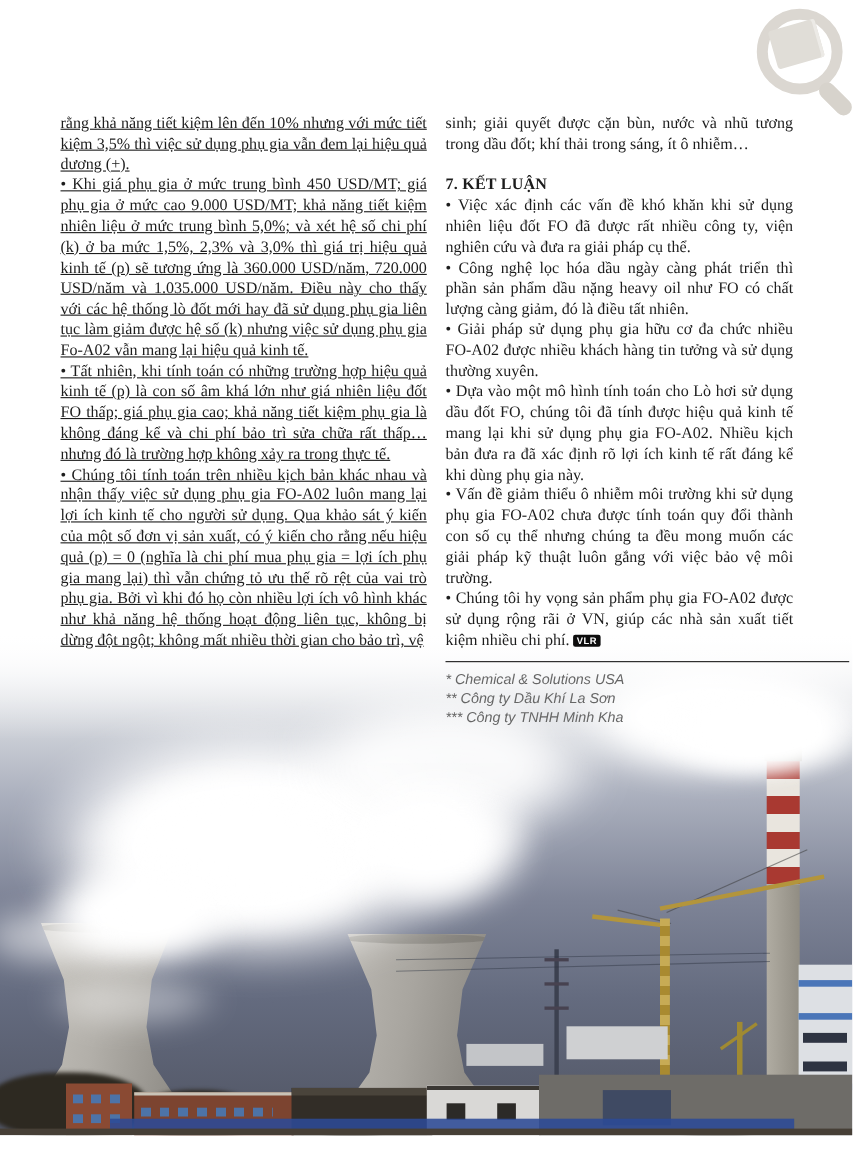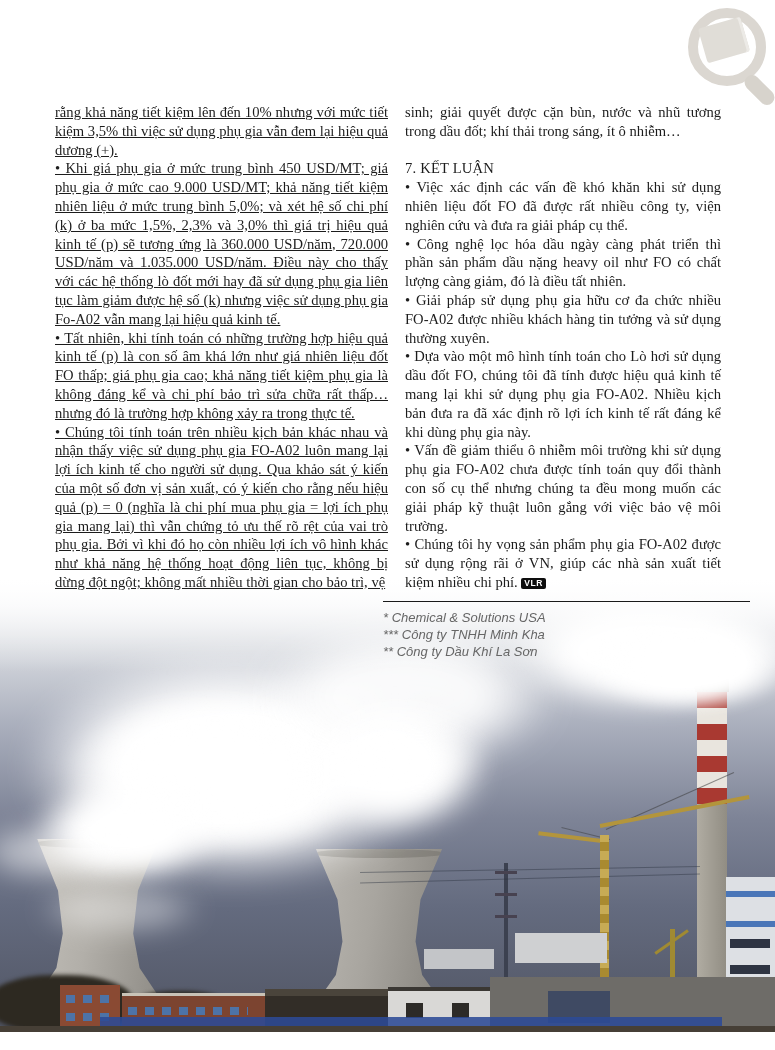--- a/index.html
+++ b/index.html
@@ -21,29 +21,29 @@
     background:#d7d3cc; border-radius:8px; transform:rotate(-45deg);}
   .mag-doc{position:absolute; left:16px; top:18px; width:44px; height:36px;
     background:#e0ddd7; border-radius:3px; transform:rotate(-16deg);
     box-shadow:inset -3px 0 0 #eceae6;}
   
   .col{position:absolute; top:103px; text-align:justify; z-index:6;
     font-size:14.6px; line-height:18.8px;}
   .col p{margin:0;}
   .col-left{left:55px; width:333px;text-decoration:underline;}
   .col-right{left:405px; width:316px;}
-  .kl-heading{font-weight:normal; margin-top:18.8px !important; letter-spacing:.2px;}
+  .kl-heading{font-weight:bold; margin-top:18.8px !important; letter-spacing:.2px;}
   .vlr-badge{
     display:inline-block; background:#0d0d0d; color:#ffffff;
     font-family:"Liberation Sans",sans-serif; font-weight:bold;
     font-size:8.5px; line-height:11px; padding:0 3px; border-radius:2px;
     letter-spacing:.5px; vertical-align:1px;
   }
   
-  .footnotes{position:absolute; left:383px; top:601px; width:367px; z-index:6;}
+  .footnotes{position:absolute; left:405px; top:601px; width:367px; z-index:6;}
   .footnote-rule{border:0; border-top:1.6px solid #1a1a1a; margin:0 0 7px 0;}
   .footnotes div{
     font-family:"Liberation Sans","DejaVu Sans",sans-serif;
     font-style:italic; font-size:13px; line-height:17px; color:#666666;
   }
   
   .photo{position:absolute; left:0; top:577px; width:775px; height:455px;
     overflow:hidden; z-index:2;}
   .sky{position:absolute; inset:0;
     background:linear-gradient(180deg,#ffffff 0px,#f1f2f4 30px,#d4d7dd 75px,
@@ -215,17 +215,17 @@
     <p>• Giải pháp sử dụng phụ gia hữu cơ đa chức nhiều FO-A02 được nhiều khách hàng tin tưởng và sử dụng thường xuyên.</p>
     <p>• Dựa vào một mô hình tính toán cho Lò hơi sử dụng dầu đốt FO, chúng tôi đã tính được hiệu quả kinh tế mang lại khi sử dụng phụ gia FO-A02. Nhiều kịch bản đưa ra đã xác định rõ lợi ích kinh tế rất đáng kể khi dùng phụ gia này.</p>
     <p>• Vấn đề giảm thiểu ô nhiễm môi trường khi sử dụng phụ gia FO-A02 chưa được tính toán quy đổi thành con số cụ thể nhưng chúng ta đều mong muốn các giải pháp kỹ thuật luôn gắng với việc bảo vệ môi trường.</p>
     <p><span>• Chúng tôi hy vọng sản phẩm phụ gia FO-A02 được sử dụng rộng rãi ở VN, giúp các nhà sản xuất tiết kiệm nhiều chi phí.</span>
       <span class="vlr-badge">VLR</span></p>
   </div>
 
   <div class="footnotes">
     <hr class="footnote-rule">
     <div>* Chemical &amp; Solutions USA</div>
+    <div>** Công ty Dầu Khí La Sơn</div>
     <div>*** Công ty TNHH Minh Kha</div>
-    <div>** Công ty Dầu Khí La Sơn</div>
   </div>
 
 </div>
 
 </body></html>

